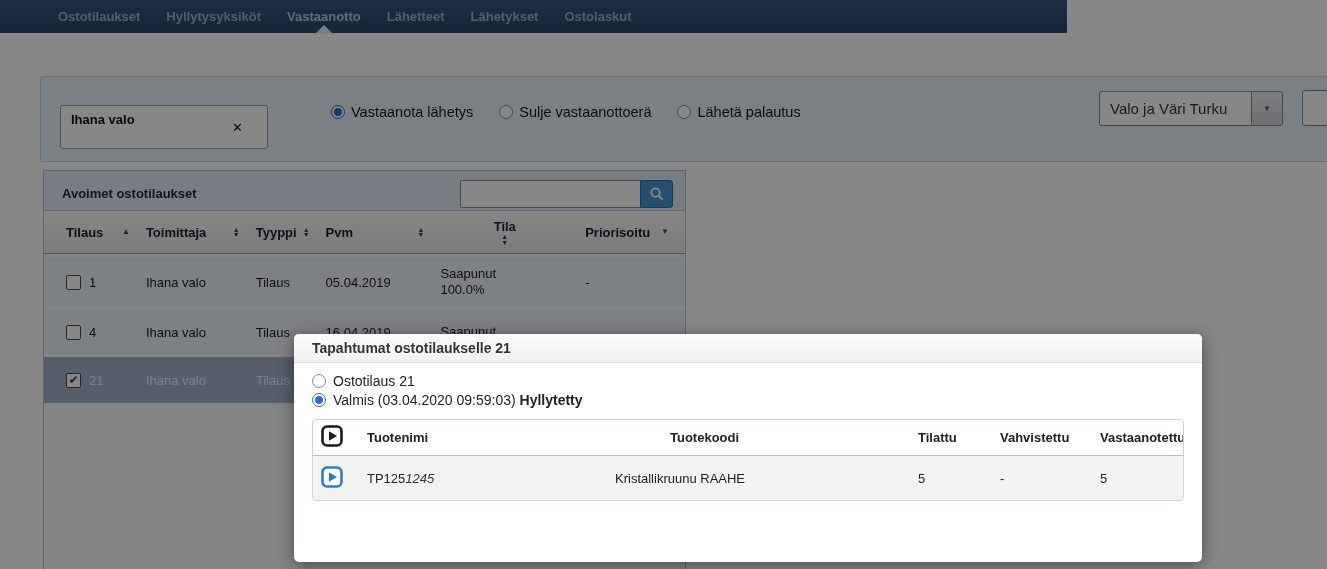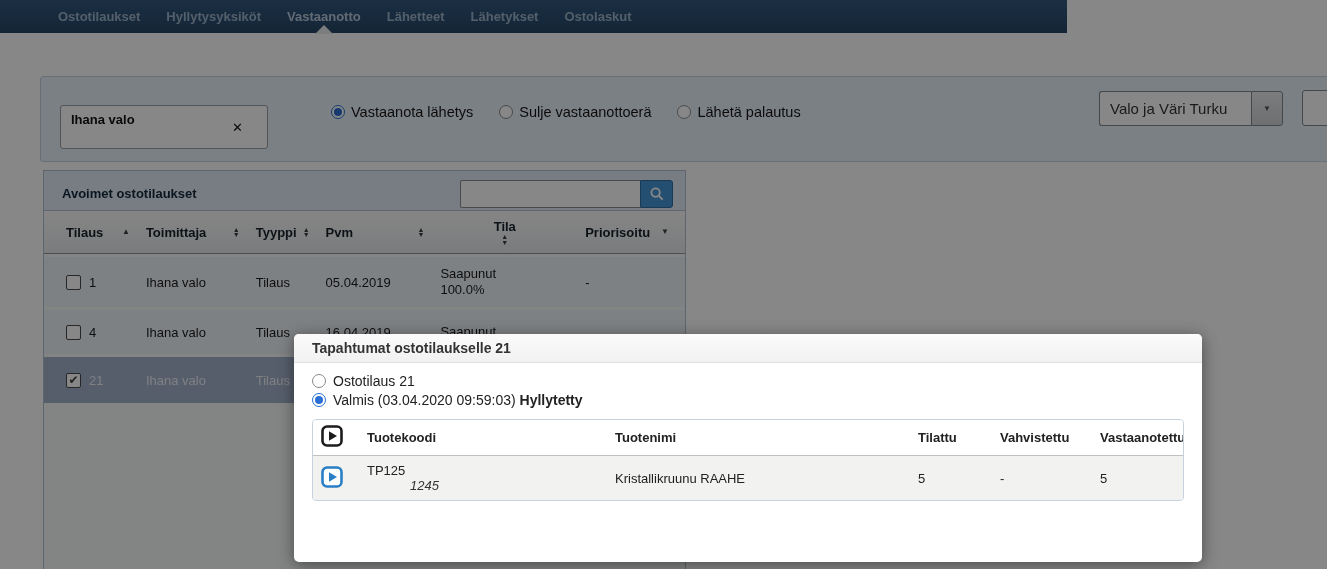--- a/index.html
+++ b/index.html
@@ -86,22 +86,22 @@
     font-size:13px;font-weight:bold;color:#222;}
   .mt-row{display:flex;align-items:center;height:44px;background:#f2f2f1;font-size:13px;color:#222;}
   .mc{padding-left:10px;flex:0 0 auto;}
   .mc-icon{width:44px;padding-left:8px;}
   .mc-code{width:248px;}
   .mc-name{width:303px;}
   .mc-tilattu{width:82px;}
   .mc-vahvistettu{width:100px;}
   .mc-vastaanotettu{width:95px;}
   .mc-hyllytetty{width:113px;}
-  .code-stack{display:flex;flex-direction:column;line-height:15px;}
-  .code-sub{font-style:italic;color:#333;margin-left:43px;}
+  .code-stack{display:flex;line-height:15px;}
+  .code-sub{font-style:italic;color:#333;}
   .badge{display:inline-flex;align-items:center;justify-content:center;min-width:26px;height:16px;
     border-radius:9px;background:var(--badge);color:#fff;font-size:10px;font-weight:bold;}
   .modal-footer{position:absolute;left:0;right:0;bottom:0;height:47px;background:#f3f3f3;
     border-top:1px solid #dcdcdc;border-radius:0 0 5px 5px;display:flex;align-items:center;
     justify-content:flex-end;padding-right:16px;gap:8px;}
   .btn{height:31px;padding:0 13px;border-radius:4px;font-size:14px;font-family:inherit;cursor:pointer;
     background:linear-gradient(180deg,#fefefe,#e9e9e9);border:1px solid #9a9a9a;color:#222;}
   .btn.disabled{background:#fafafa;border:1px solid #dcdcdc;color:#b5b5b5;cursor:default;}
   .red-annotation{display:inline-block;border:4px solid var(--red);padding:2px 7px;margin:-6px -3px;}
 </style>
@@ -256,22 +256,22 @@
       <span><span>Valmis (03.04.2020 09:59:03) </span><b>Hyllytetty</b></span>
     </div>
     <div class="mtable">
       <div class="mt-head">
         <div class="mc mc-icon">
           <svg width="22" height="22" viewBox="0 0 22 22">
             <rect x="1.5" y="1.5" width="19" height="19" rx="4.5" fill="#fff" stroke="#1c1c1c" stroke-width="2.6"></rect>
             <path d="M8 6.2 L16 11 L8 15.8 Z" fill="#1c1c1c"></path>
           </svg>
         </div>
+        <div class="mc mc-name">Tuotenimi</div>
         <div class="mc mc-code">Tuotekoodi</div>
-        <div class="mc mc-name">Tuotenimi</div>
         <div class="mc mc-tilattu">Tilattu</div>
         <div class="mc mc-vahvistettu">Vahvistettu</div>
         <div class="mc mc-vastaanotettu">Vastaanotettu</div>
         <div class="mc mc-hyllytetty">Hyllytetty</div>
       </div>
       <div class="mt-row">
         <div class="mc mc-icon">
           <svg width="22" height="22" viewBox="0 0 22 22">
             <rect x="1.5" y="1.5" width="19" height="19" rx="4.5" fill="#fff" stroke="#2a7fc4" stroke-width="2.6"></rect>
             <path d="M8 6.2 L16 11 L8 15.8 Z" fill="#2a7fc4"></path>

